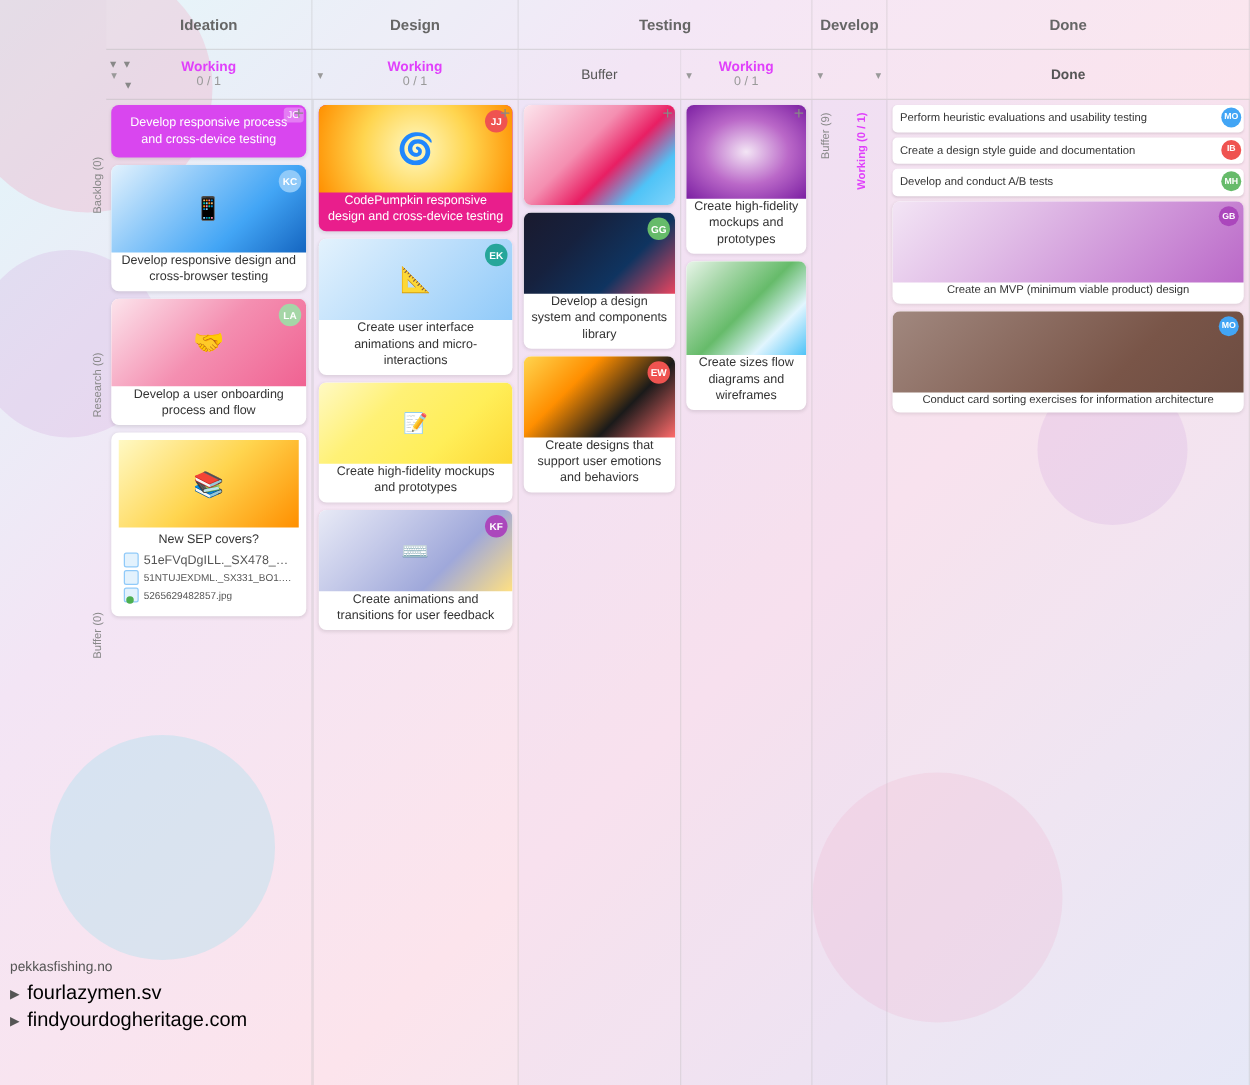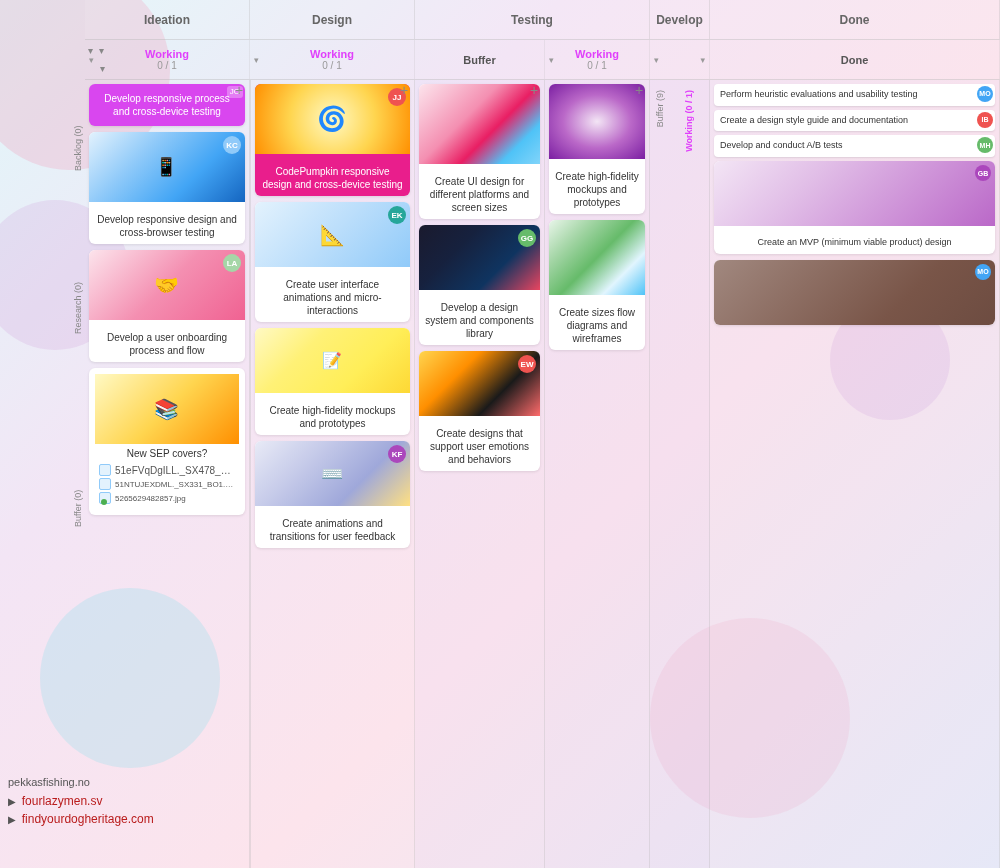--- a/index.html
+++ b/index.html
@@ -19,22 +19,22 @@
       padding: 2px 8px;
       cursor: pointer;
     }
 
     .sidebar-chevron {
       color: #555;
       font-size: 10px;
     }
 
     .sidebar-link {
-      color: #b91c1c;
-      font-size: 12px;
+      color: #000000;
+      font-size: 16px;
       text-decoration: none;
     }
 
     
     .card {
       background: white;
       border-radius: 6px;
       margin-bottom: 6px;
       overflow: hidden;
       box-shadow: 0 1px 3px rgba(0,0,0,0.1);
@@ -44,21 +44,21 @@
 
     .card-img-placeholder {
       width: 100%;
       height: 70px;
       display: flex;
       align-items: center;
       justify-content: center;
     }
 
     .card-body {
-      padding: 11px 6px 5px;
+      padding: 0 6px 5px;
       text-align: center;
       font-size: 10px;
       color: #333;
       line-height: 1.3;
     }
 
     .card-avatar {
       position: absolute;
       top: 4px;
       right: 4px;
@@ -351,21 +351,21 @@
       <span class="subheader-count">0 / 1</span>
     </div>
 
     <div class="subheader-cell" style="width:165px;">
       <span class="chevron">▾</span>
       <span style="color:#e040fb;font-weight:bold;font-size:11px;">Working</span>
       <span class="subheader-count">0 / 1</span>
     </div>
 
     <div class="subheader-cell" style="width:130px;">
-      <span style="color:#555;font-weight:bold;font-size:11px;">Buffer</span>
+      <span style="color:#555;font-weight:normal;font-size:11px;">Buffer</span>
     </div>
 
     <div class="subheader-cell" style="width:105px;">
       <span class="chevron">▾</span>
       <span style="color:#e040fb;font-weight:bold;font-size:11px;">Working</span>
       <span class="subheader-count">0 / 1</span>
     </div>
 
     <div class="subheader-cell" style="width:60px;">
       <span class="chevron">▾</span>
@@ -470,21 +470,20 @@
 
       </div>
     </div>
 
     <div class="main-col" style="width:130px;background:rgba(220,210,255,0.1);">
       <button class="plus-btn">+</button>
       <div class="lane">
 
         <div class="card">
           <div class="card-img-placeholder img-cubes" style="height:80px;"></div>
-          <div class="card-body">Create UI design for different platforms and screen sizes</div>
         </div>
 
         <div class="card">
           <div class="card-img-placeholder" style="height:65px;background:linear-gradient(135deg,#1a1a2e,#16213e,#0f3460,#e94560);"></div>
           <div style="position:absolute;top:4px;right:4px;width:18px;height:18px;border-radius:50%;background:#66bb6a;font-size:8px;display:flex;align-items:center;justify-content:center;color:white;font-weight:bold;">GG</div>
           <div class="card-body">Develop a design system and components library</div>
         </div>
 
         <div class="card">
           <div class="card-img-placeholder img-design-laptop" style="height:65px;background:linear-gradient(135deg,#ffd54f,#ff8f00,#1a1a1a,#ff6b6b);"></div>
@@ -544,20 +543,21 @@
 
         <div class="card">
           <div class="card-img-placeholder img-keyboard" style="height:65px;background:linear-gradient(135deg,#f3e5f5,#e1bee7,#ce93d8,#ba68c8);"></div>
           <div style="position:absolute;top:4px;right:4px;font-size:7px;width:16px;height:16px;border-radius:50%;background:#ab47bc;display:flex;align-items:center;justify-content:center;color:white;font-weight:bold;">GB</div>
           <div class="card-body" style="font-size:9px;">Create an MVP (minimum viable product) design</div>
         </div>
 
         <div class="card">
           <div class="card-img-placeholder img-wood" style="height:65px;background:linear-gradient(135deg,#a1887f,#8d6e63,#795548,#6d4c41);"></div>
           <div style="position:absolute;top:4px;right:4px;font-size:7px;width:16px;height:16px;border-radius:50%;background:#42a5f5;display:flex;align-items:center;justify-content:center;color:white;font-weight:bold;">MO</div>
+          <div class="card-body" style="font-size:9px;">Conduct card sorting exercises for information architecture</div>
         </div>
 
       </div>
     </div>
 
   </div>
 
   <div style="position:absolute;left:0;bottom:40px;width:170px;">
 
     <div style="padding:4px 8px;font-size:11px;color:#555;font-weight:500;">

